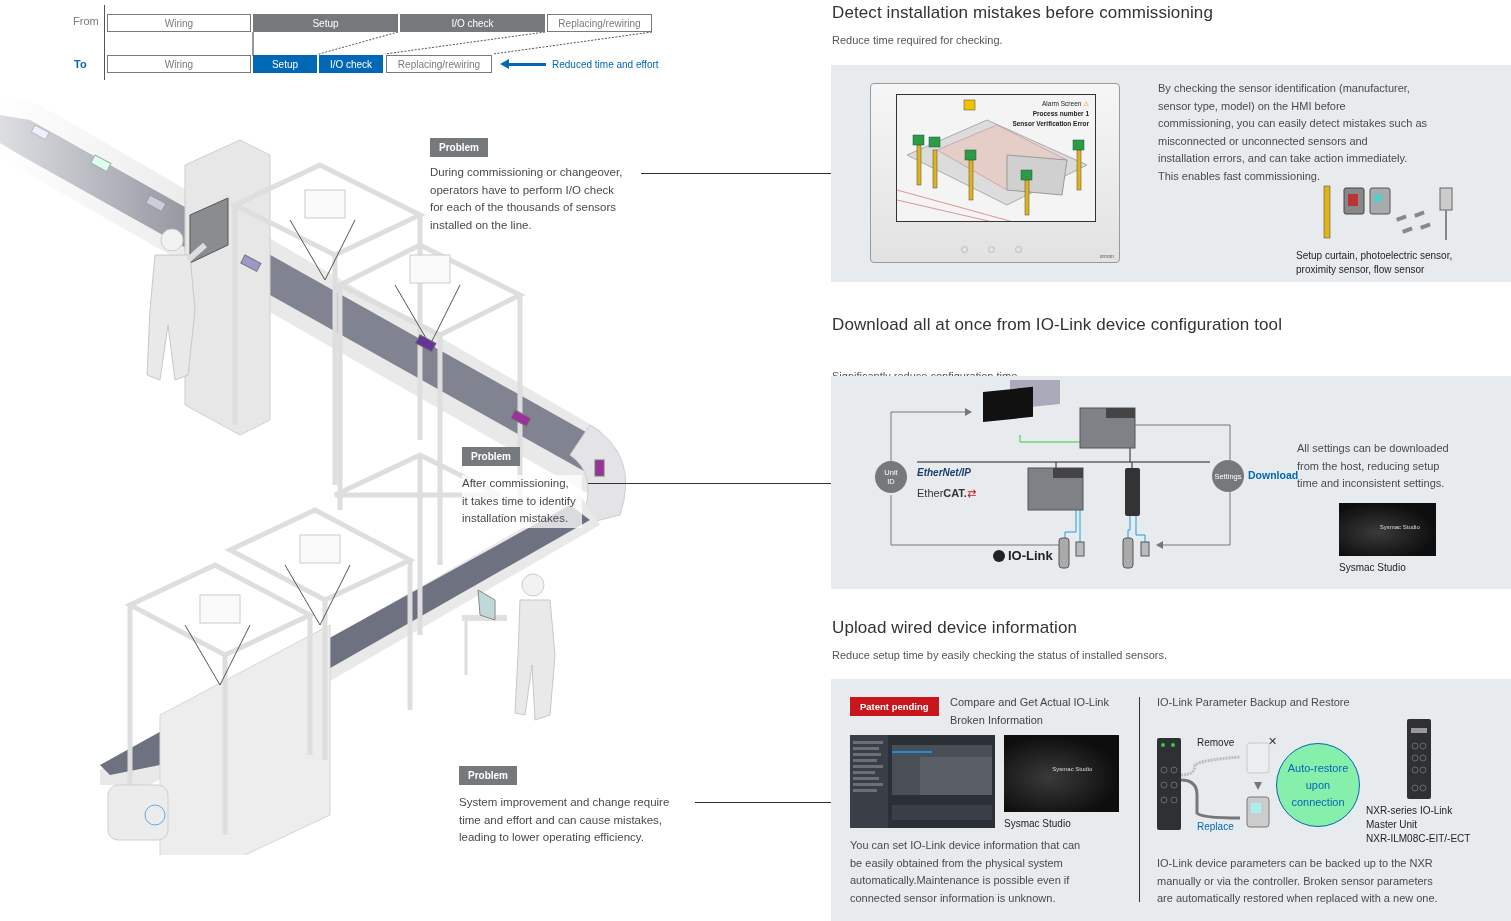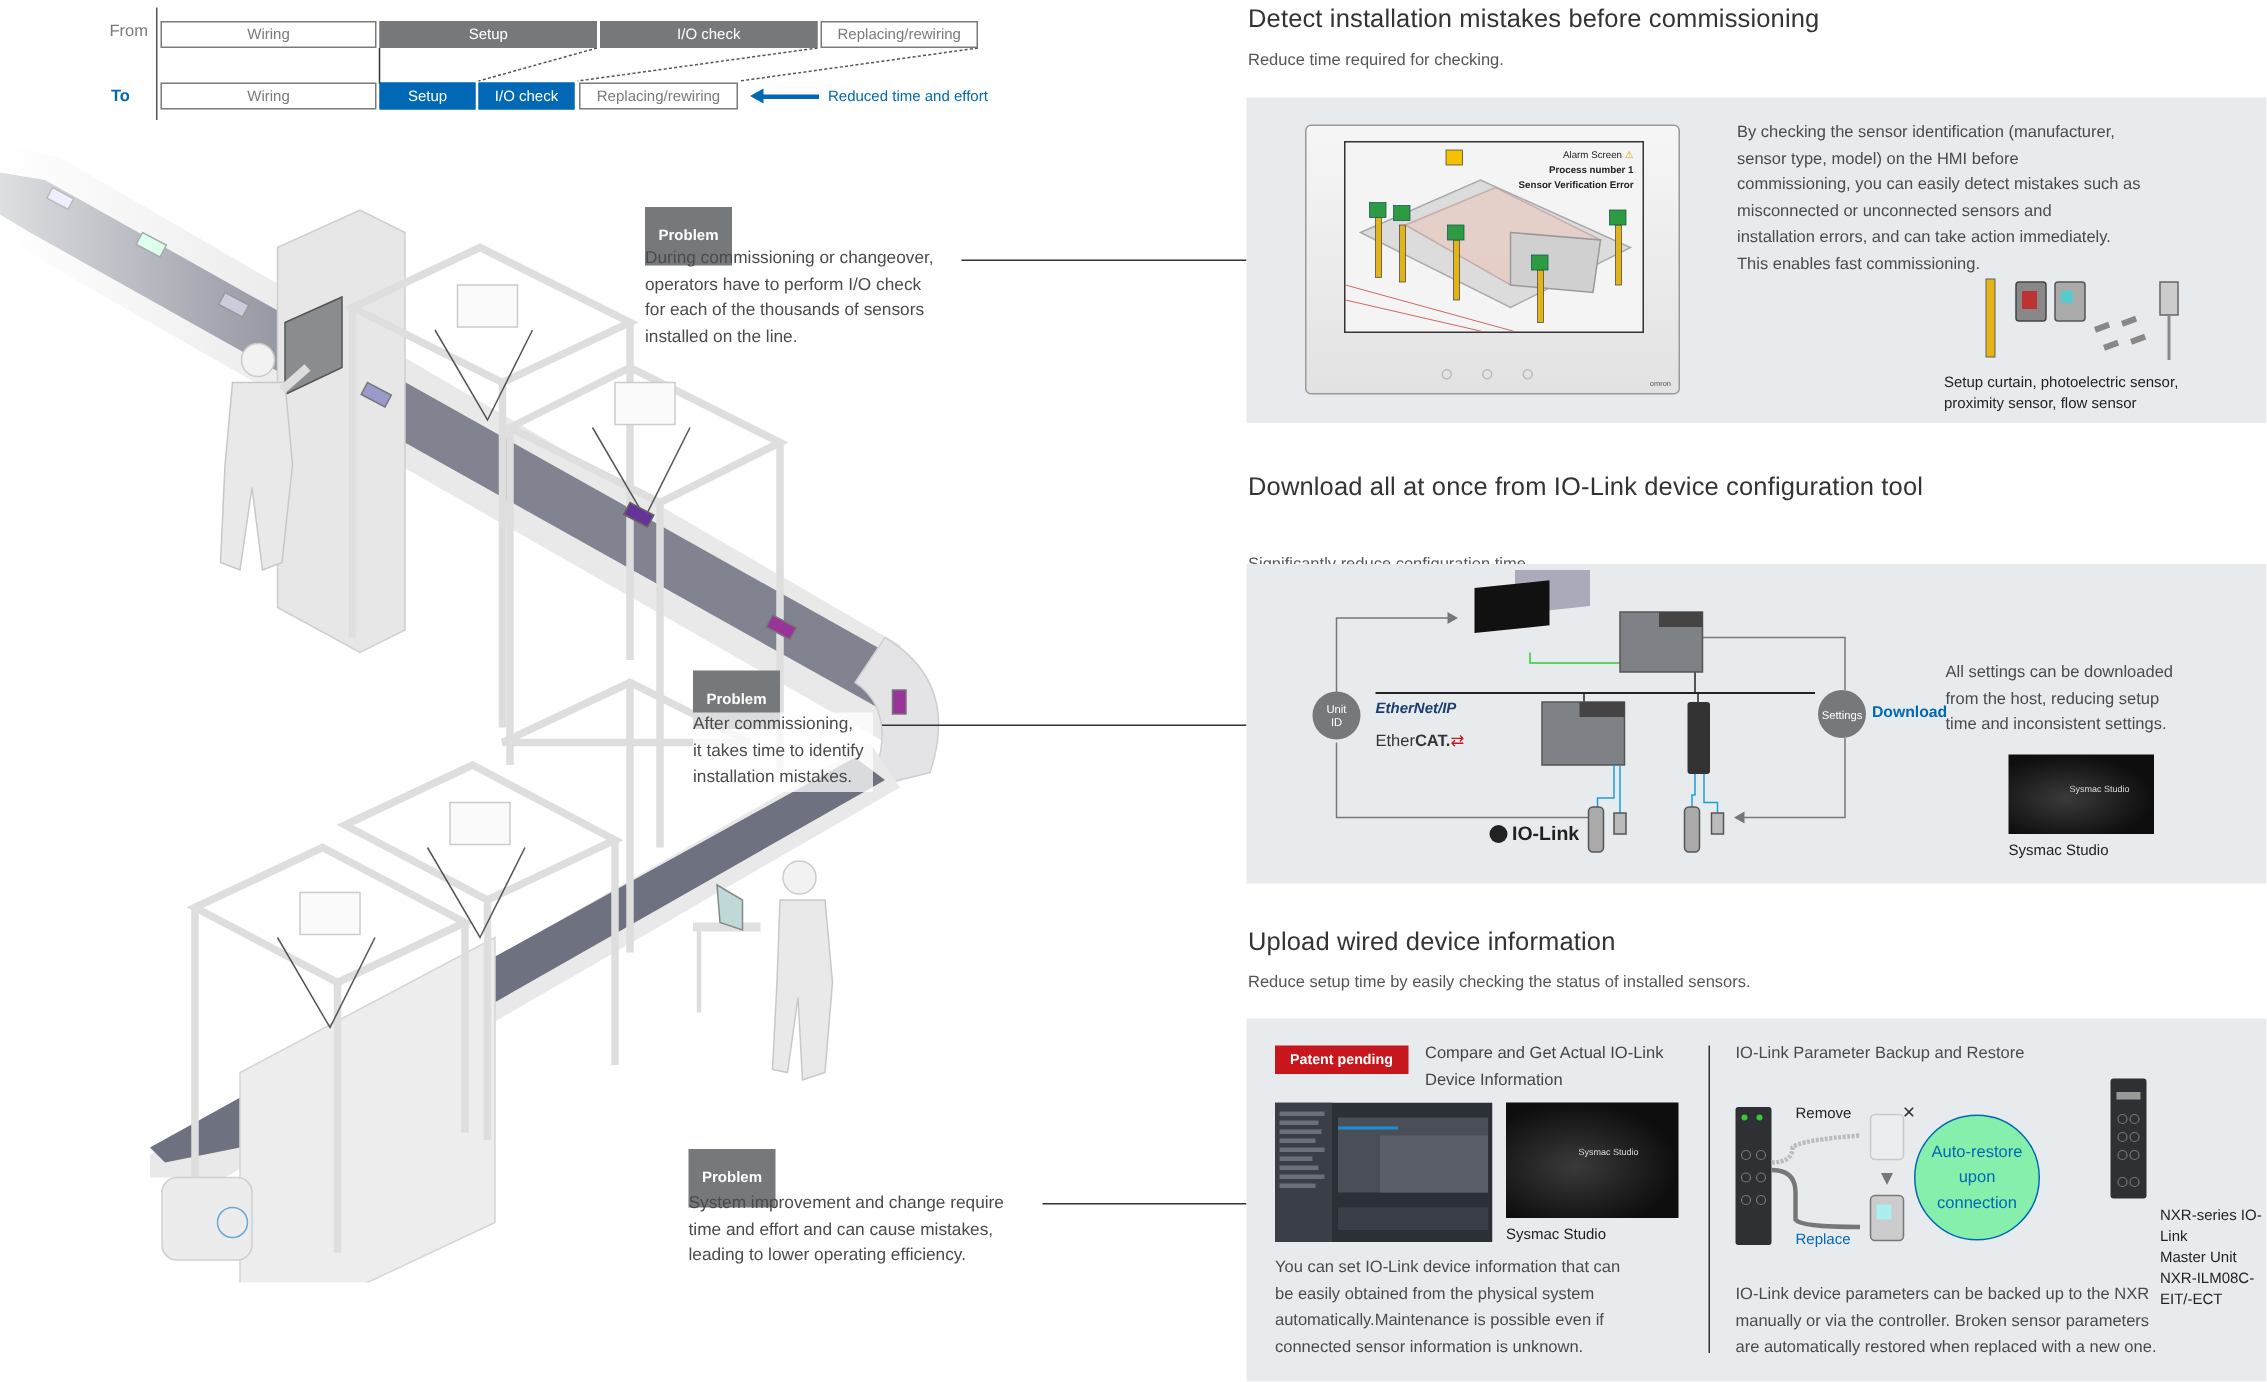--- a/index.html
+++ b/index.html
@@ -18,21 +18,21 @@
   .tl-box.blue { background: #0068b4; border-color: #0068b4; color: #fff; }
   .tl-reduced { position: absolute; left: 500px; top: 57px; display: flex; align-items: center; color: #0068b4; font-size: 10px; }
   .tl-arrow { width: 46px; height: 14px; position: relative; margin-right: 6px; }
   .tl-arrow::before { content: ""; position: absolute; left: 8px; right: 0; top: 6px; height: 3px; background: #0068b4; }
   .tl-arrow::after { content: ""; position: absolute; left: 0; top: 2px; border-right: 9px solid #0068b4; border-top: 5px solid transparent; border-bottom: 5px solid transparent; }
 
   
   .illus { position: absolute; left: 0; top: 95px; width: 660px; height: 760px; }
 
   
-  .problem-tag { position: absolute; background: #76797c; color: #fff; font-size: 10px; font-weight: bold; padding: 14px 9px; }
+  .problem-tag { position: absolute; background: #76797c; color: #fff; font-size: 10px; font-weight: bold; padding: 4px 9px; }
   .problem-text { position: absolute; font-size: 11.5px; line-height: 17.5px; color: #4a4a4a; }
   .leader { position: absolute; height: 1px; background: #333; }
 
   
   .sec-title { position: absolute; left: 832px; font-size: 17px; color: #333; letter-spacing: 0.1px; }
   .sec-sub { position: absolute; left: 832px; font-size: 11px; color: #555; }
   .panel { position: absolute; left: 831px; width: 680px; background: #e8ebee; }
   .ptext { position: absolute; font-size: 11px; line-height: 17.5px; color: #4a4a4a; }
   .caption { position: absolute; font-size: 10px; line-height: 14px; color: #222; }
 
@@ -346,21 +346,21 @@
   </div>
 <div class="caption" style="left:1339px;top:561px;font-size:10px;">Sysmac Studio</div>
 
 <div class="sec-title" style="top:618px;">Upload wired device information</div>
 <div class="sec-sub" style="top:649px;">Reduce setup time by easily checking the status of installed sensors.</div>
 <div class="panel" style="top:679px;height:242px;"></div>
 
 <div class="patent">Patent pending</div>
 <div class="ptext" style="left:950px;top:694px;color:#444;">
   <div>Compare and Get Actual IO-Link</div>
-  <div>Device Information</div>
+  <div>Broken Information</div>
 </div>
 
 <svg class="abs" style="left:850px;top:735px;" width="145" height="93">
   <rect width="145" height="93" fill="#2b2f36"></rect>
   <rect x="0" y="0" width="38" height="93" fill="#3a3f47"></rect>
   <g fill="#6b7078">
       <rect x="3" y="6" width="30" height="3"></rect>
       <rect x="3" y="12" width="26" height="3"></rect>
       <rect x="3" y="18" width="28" height="3"></rect>
       <rect x="3" y="24" width="24" height="3"></rect>
@@ -425,21 +425,21 @@
       <circle cx="9" cy="28" r="3"></circle>
       <circle cx="17" cy="28" r="3"></circle>
       <circle cx="9" cy="40" r="3"></circle>
       <circle cx="17" cy="40" r="3"></circle>
       <circle cx="9" cy="52" r="3"></circle>
       <circle cx="17" cy="52" r="3"></circle>
       <circle cx="9" cy="70" r="3"></circle>
       <circle cx="17" cy="70" r="3"></circle>
     </g>
 </svg>
-<div class="caption" style="left:1440px;top:804px;font-size:10px;">
+<div class="caption" style="left:1366px;top:804px;font-size:10px;">
   <div>NXR-series IO-Link</div>
   <div>Master Unit</div>
   <div>NXR-ILM08C-EIT/-ECT</div>
 </div>
 
 <div class="ptext" style="left:1157px;top:855px;">
   <div>IO-Link device parameters can be backed up to the NXR</div>
   <div>manually or via the controller. Broken sensor parameters</div>
   <div>are automatically restored when replaced with a new one.</div>
 </div>

